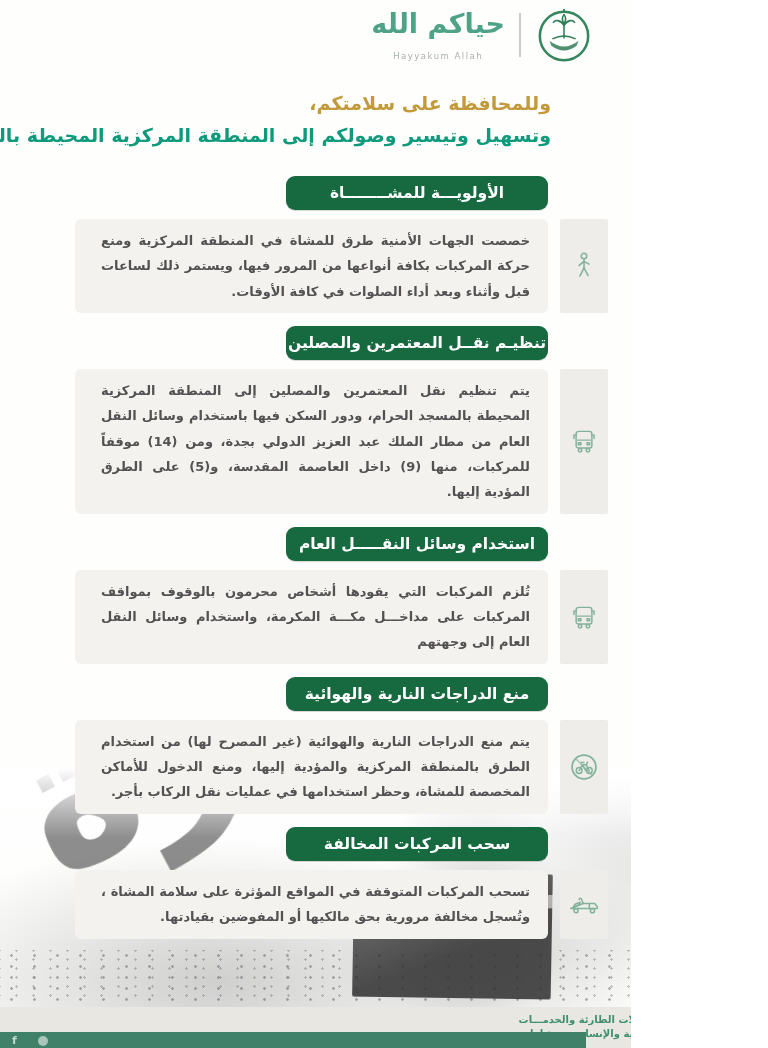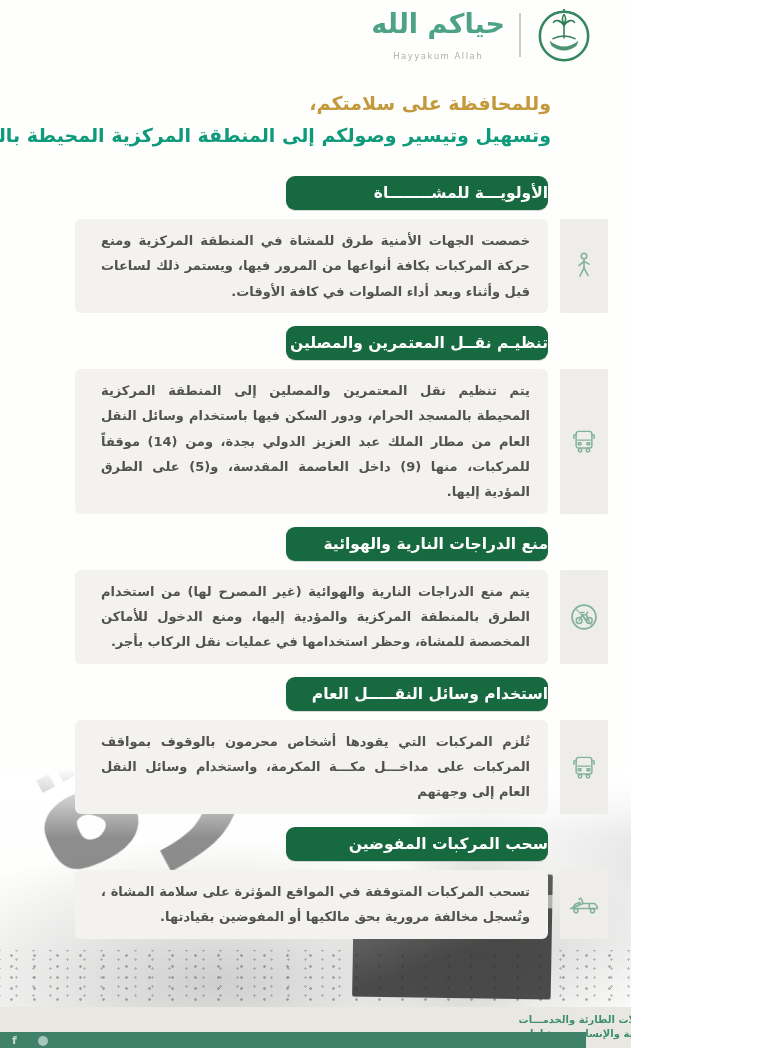--- a/index.html
+++ b/index.html
@@ -16,21 +16,21 @@
 
   
   .intro{position:absolute;top:92px;right:80px;left:48px;direction:rtl;}
   .intro-line1{color:#c39a3b;font-size:19px;font-weight:bold;margin-bottom:10px;}
   .intro-line2{color:#0f9a7b;font-size:19px;font-weight:bold;white-space:nowrap;}
 
   
   .main{position:absolute;top:176px;left:75px;right:23px;direction:rtl;z-index:2;}
   .section{margin-bottom:13px;}
   .banner{width:262px;height:34px;line-height:34px;margin-left:auto;margin-right:60px;
-          background:#17693f;color:#fff;font-size:15.5px;font-weight:bold;
+          background:#17693f;color:#fff;font-size:15.5px;font-weight:bold;text-align:center;
           border-radius:9px;box-shadow:0 1px 0 rgba(0,0,0,.15);}
   .para-row{display:flex;direction:rtl;gap:12px;margin-top:9px;}
   .icon-box{width:48px;background:#eeedea;border-radius:2px;display:flex;align-items:center;justify-content:center;flex:0 0 48px;}
   .text-box{flex:1;background:#f3f2ef;border-radius:6px;padding:9px 18px 9px 26px;
             font-size:13px;font-weight:bold;color:#525252;line-height:1.95;text-align:justify;}
   .sec-icon{stroke:#83b29a;fill:none;stroke-width:1.7;stroke-linecap:round;stroke-linejoin:round;}
 
   
   .art{position:absolute;left:0;top:768px;width:768px;height:242px;z-index:0;overflow:hidden;
        background:
@@ -127,57 +127,57 @@
             <circle cx="20.5" cy="26.5" r="2"></circle>
             <path d="M7,9 h-2.5 v4"></path>
             <path d="M25,9 h2.5 v4"></path>
           </svg>
         </div>
         <div class="text-box">يتم تنظيم نقل المعتمرين والمصلين إلى المنطقة المركزية المحيطة بالمسجد الحرام، ودور السكن فيها باستخدام وسائل النقل العام من مطار الملك عبد العزيز الدولي بجدة، ومن (14) موقفاً للمركبات، منها (9) داخل العاصمة المقدسة، و(5) على الطرق المؤدية إليها.</div>
       </div>
     </div>
 
     <div class="section">
-      <div class="banner">منع الدراجات النارية والهوائية</div>
-      <div class="para-row">
-        <div class="icon-box">
-          <svg class="sec-icon" width="30" height="30" viewBox="0 0 34 34">
-            <circle cx="17" cy="17" r="13.5" stroke-width="2"></circle>
-            <circle cx="11.5" cy="21" r="3.3"></circle>
-            <circle cx="23" cy="21" r="3.3"></circle>
-            <path d="M11.5,21 L15,14.5 L19.5,14.5 L23,21 M15,14.5 L19,21"></path>
-            <path d="M19.5,14.5 L21,11.5 M13.5,12 h3.5"></path>
-            <line x1="8.5" y1="8.5" x2="25.5" y2="25.5" opacity=".65"></line>
-          </svg>
-        </div>
-        <div class="text-box">يتم منع الدراجات النارية والهوائية (غير المصرح لها) من استخدام الطرق بالمنطقة المركزية والمؤدية إليها، ومنع الدخول للأماكن المخصصة للمشاة، وحظر استخدامها في عمليات نقل الركاب بأجر.</div>
-      </div>
-    </div>
-
-    <div class="section">
       <div class="banner">استخدام وسائل النقـــــل العام</div>
       <div class="para-row">
         <div class="icon-box">
           <svg class="sec-icon" width="28" height="28" viewBox="0 0 32 32">
             <rect x="7" y="5" width="18" height="19" rx="3"></rect>
             <line x1="9" y1="15" x2="23" y2="15"></line>
             <rect x="9.5" y="18" width="3" height="2.4"></rect>
             <rect x="19.5" y="18" width="3" height="2.4"></rect>
             <circle cx="11.5" cy="26.5" r="2"></circle>
             <circle cx="20.5" cy="26.5" r="2"></circle>
             <path d="M7,9 h-2.5 v4"></path>
             <path d="M25,9 h2.5 v4"></path>
           </svg>
         </div>
         <div class="text-box">تُلزم المركبات التي يقودها أشخاص محرمون بالوقوف بمواقف المركبات على مداخـــل مكـــة المكرمة، واستخدام وسائل النقل العام إلى وجهتهم</div>
       </div>
     </div>
 
     <div class="section">
-      <div class="banner">سحب المركبات المفوضين</div>
+      <div class="banner">منع الدراجات النارية والهوائية</div>
+      <div class="para-row">
+        <div class="icon-box">
+          <svg class="sec-icon" width="30" height="30" viewBox="0 0 34 34">
+            <circle cx="17" cy="17" r="13.5" stroke-width="2"></circle>
+            <circle cx="11.5" cy="21" r="3.3"></circle>
+            <circle cx="23" cy="21" r="3.3"></circle>
+            <path d="M11.5,21 L15,14.5 L19.5,14.5 L23,21 M15,14.5 L19,21"></path>
+            <path d="M19.5,14.5 L21,11.5 M13.5,12 h3.5"></path>
+            <line x1="8.5" y1="8.5" x2="25.5" y2="25.5" opacity=".65"></line>
+          </svg>
+        </div>
+        <div class="text-box">يتم منع الدراجات النارية والهوائية (غير المصرح لها) من استخدام الطرق بالمنطقة المركزية والمؤدية إليها، ومنع الدخول للأماكن المخصصة للمشاة، وحظر استخدامها في عمليات نقل الركاب بأجر.</div>
+      </div>
+    </div>
+
+    <div class="section">
+      <div class="banner">سحب المركبات المخالفة</div>
       <div class="para-row">
         <div class="icon-box">
           <svg class="sec-icon" width="32" height="26" viewBox="0 0 36 28">
             <path d="M3,19 L17,13.5 L24,13.5 L24,19 Z"></path>
             <path d="M24,13.5 h6 l3,3.5 v2 h-9"></path>
             <path d="M6,17.5 L13,14.8 L13.5,12 L8,14.2 Z"></path>
             <circle cx="9" cy="21.5" r="2.3"></circle>
             <circle cx="27.5" cy="21.5" r="2.3"></circle>
             <path d="M17,13.5 L15,8 q-2,-1 -2.5,1"></path>
           </svg>

